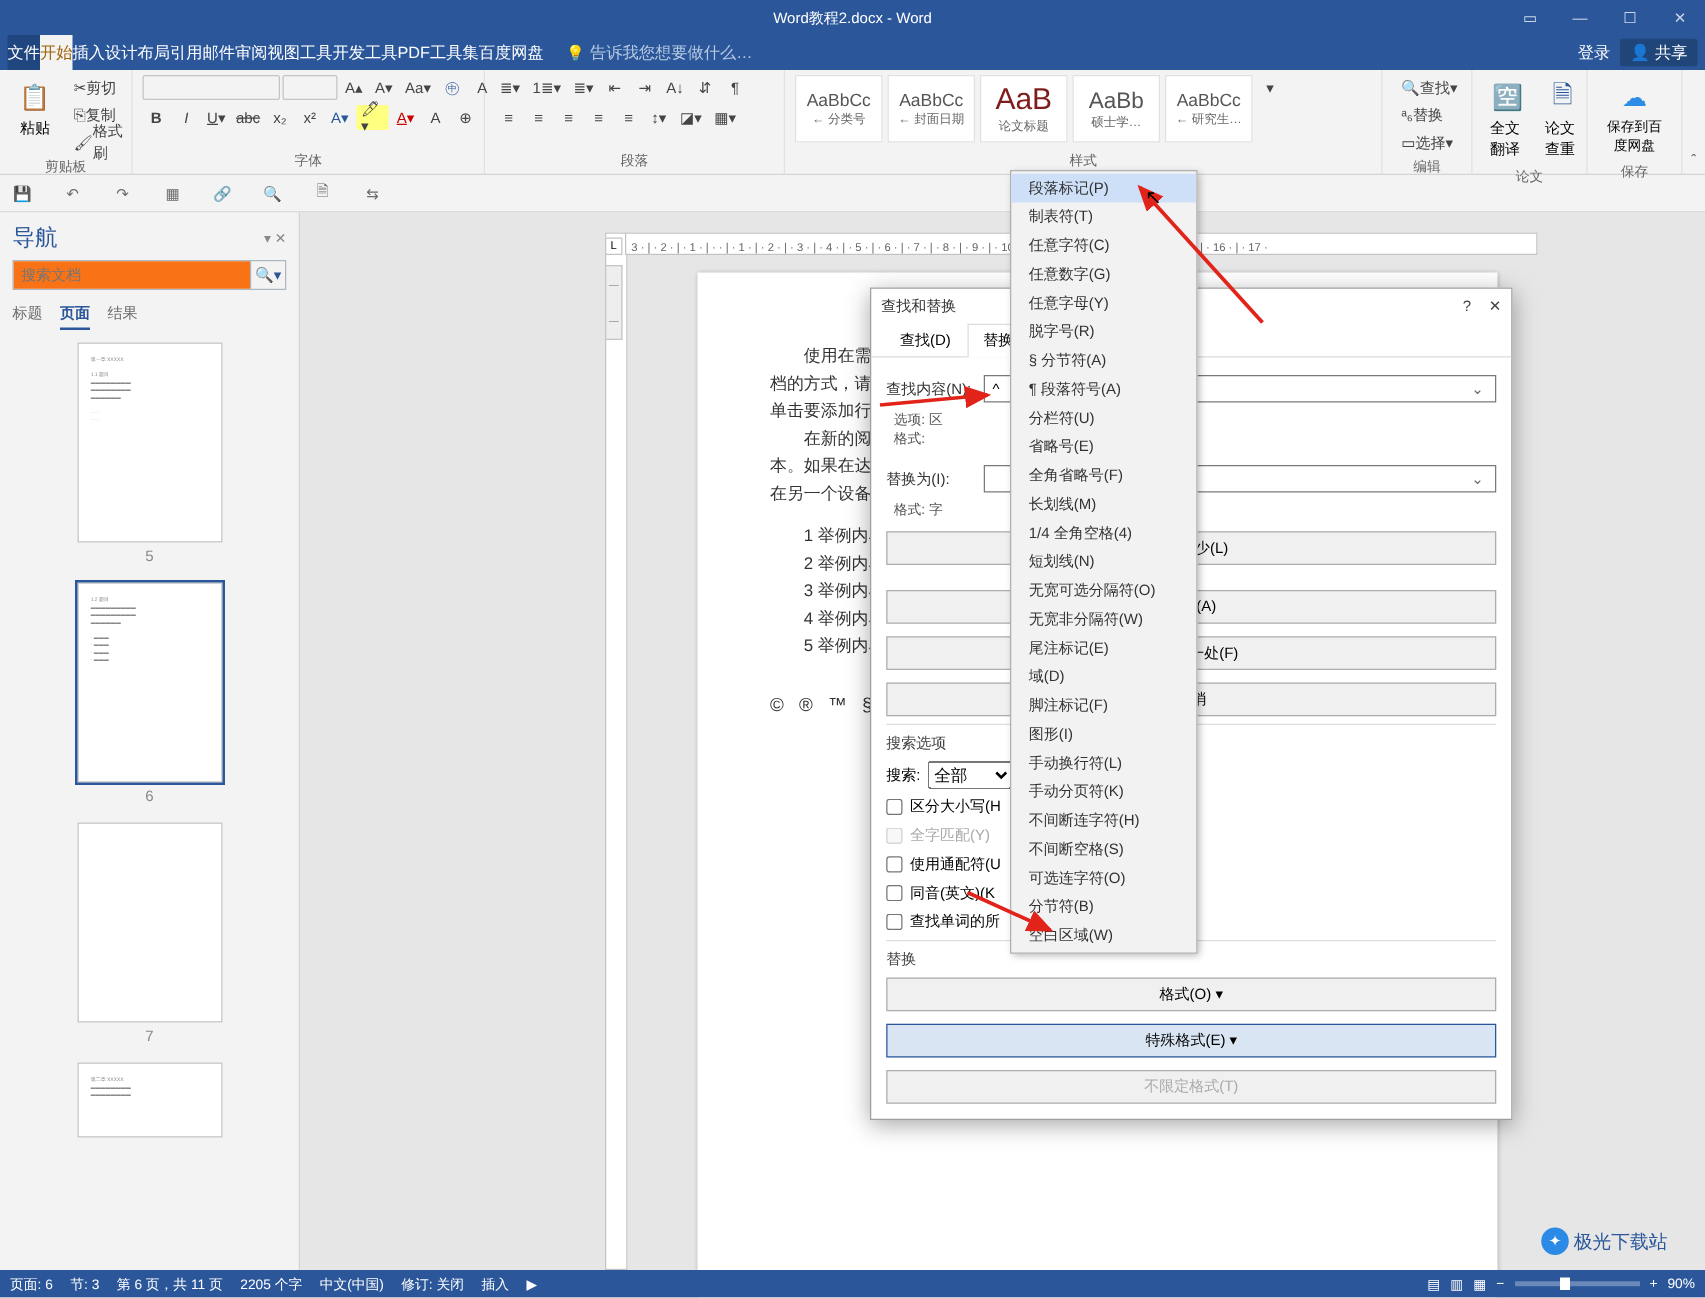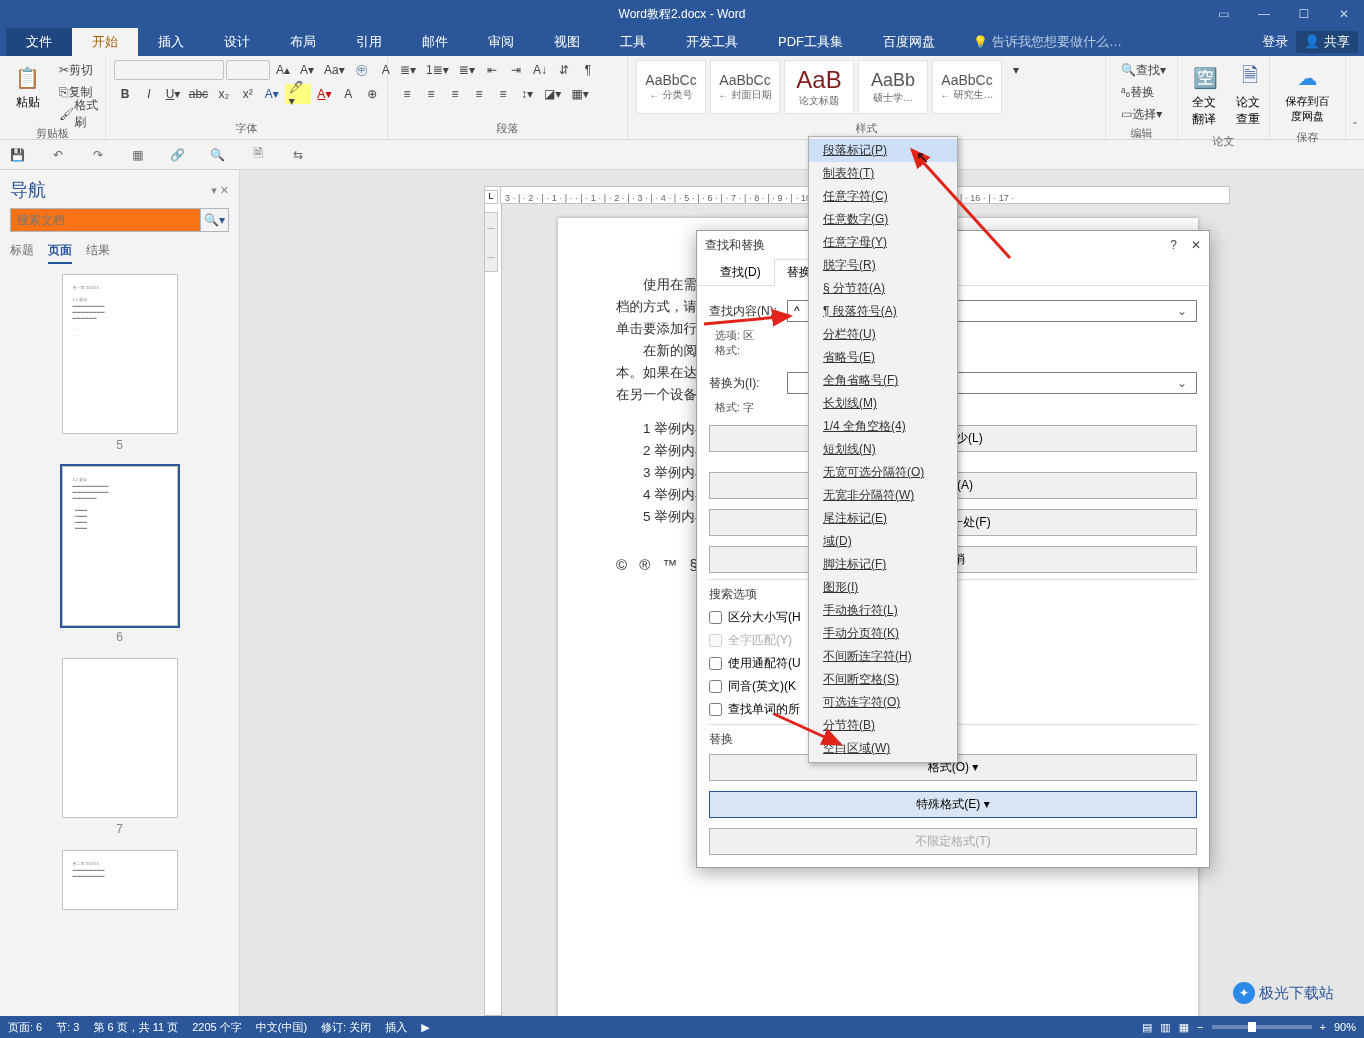--- a/index.html
+++ b/index.html
@@ -5,21 +5,21 @@
 * { box-sizing: border-box; margin: 0; padding: 0; font-family: "Microsoft YaHei", SimSun, sans-serif; }
 body { width: 1364px; height: 1038px; background: #e6e6e6; position: relative; overflow: hidden; font-size: 12px; }
 
 
 .titlebar { height: 28px; background: #2b579a; color: #fff; display: flex; align-items: center; justify-content: center; font-size: 12px; position: relative; }
 .titlebar .win-controls { position: absolute; right: 0; display: flex; height: 28px; }
 .titlebar .win-controls div { width: 40px; display: flex; align-items: center; justify-content: center; color: #cbd7ea; }
 
 
 .menubar { height: 28px; background: #2b579a; display: flex; align-items: stretch; color: #fff; font-size: 13px; padding-left: 6px; position: relative; }
-.menubar .mb-item { padding: 0 20px; display: flex; align-items: center; cursor: pointer; }
+.menubar .mb-item { padding: 0 0; display: flex; align-items: center; cursor: pointer; }
 .menubar .mb-item.file { background: #20467f; }
 .menubar .mb-item.active { background: #f3f3f3; color: #a16207; }
 .menubar .tellme { margin-left: 18px; color: #b7c9e2; display: flex; align-items: center; }
 .menubar .tellme::before { content:"💡"; margin-right:4px; font-size:12px; }
 .menubar .right-auth { position: absolute; right: 0; display: flex; align-items: center; gap: 8px; padding-right: 6px; height: 100%; }
 .menubar .right-auth span { color:#fff; }
 .menubar .share-btn { background:#1f4579; padding:2px 8px; border-radius:2px; }
 
 
 .ribbon { height: 84px; background: #f3f3f3; border-bottom: 1px solid #d4d4d4; display: flex; }
@@ -87,21 +87,21 @@
 .opt-col.left { flex:1; }
 .opt-col.right { width:190px; }
 .chk { display:flex; align-items:center; gap:6px; }
 .chk input { width:13px; height:13px; }
 .chk.disabled { color:#aaa; }
 .srch-row { display:flex; align-items:center; gap:6px; margin-bottom:6px; }
 .srch-row select { height:22px; width:68px; }
 
 
 .specmenu { position:absolute; top:136px; left:808px; width:150px; background:#f2f2f2; border:1px solid #b0b0b0; box-shadow:2px 2px 6px rgba(0,0,0,.3); z-index:100; padding:2px 0; }
-.specmenu div { padding:3px 14px; font-size:12px; color:#333; white-space:nowrap;text-decoration:underline; }
+.specmenu div { padding:3px 14px; font-size:12px; color:#333; white-space:nowrap; }
 .specmenu div.hl { background:#cde0f7; }
 
 
 .arrow { position:absolute; pointer-events:none; z-index:200; }
 
 
 .status { position:absolute; bottom:0; left:0; right:0; height:22px; background:#2b579a; color:#fff; display:flex; align-items:center; font-size:11px; padding:0 8px; gap:14px; }
 .status .spacer { flex:1; }
 .status .views { display:flex; gap:8px; align-items:center; }
 .slider { width:100px; height:4px; background:#6a88b8; position:relative; }
@@ -386,20 +386,24 @@
     <div class="dlg-btns">
       <button class="btn">&lt; &lt; 更少(L)</button>
       <div style="flex:1"></div>
       <button class="btn">替换(A)</button>
       <button class="btn">查找下一处(F)</button>
       <button class="btn">取消</button>
     </div>
 
     <div class="dlg-section">
       <div class="sec-title">搜索选项</div>
+      <div class="srch-row">
+        <span>搜索:</span>
+        <select><option>全部</option></select>
+      </div>
       <div class="opt-grid">
         <div class="opt-col left">
           <label class="chk">
               <input type="checkbox" style="">
               <span>区分大小写(H</span>
             </label>
           <label class="chk disabled">
               <input type="checkbox" disabled="" style="">
               <span>全字匹配(Y)</span>
             </label>

